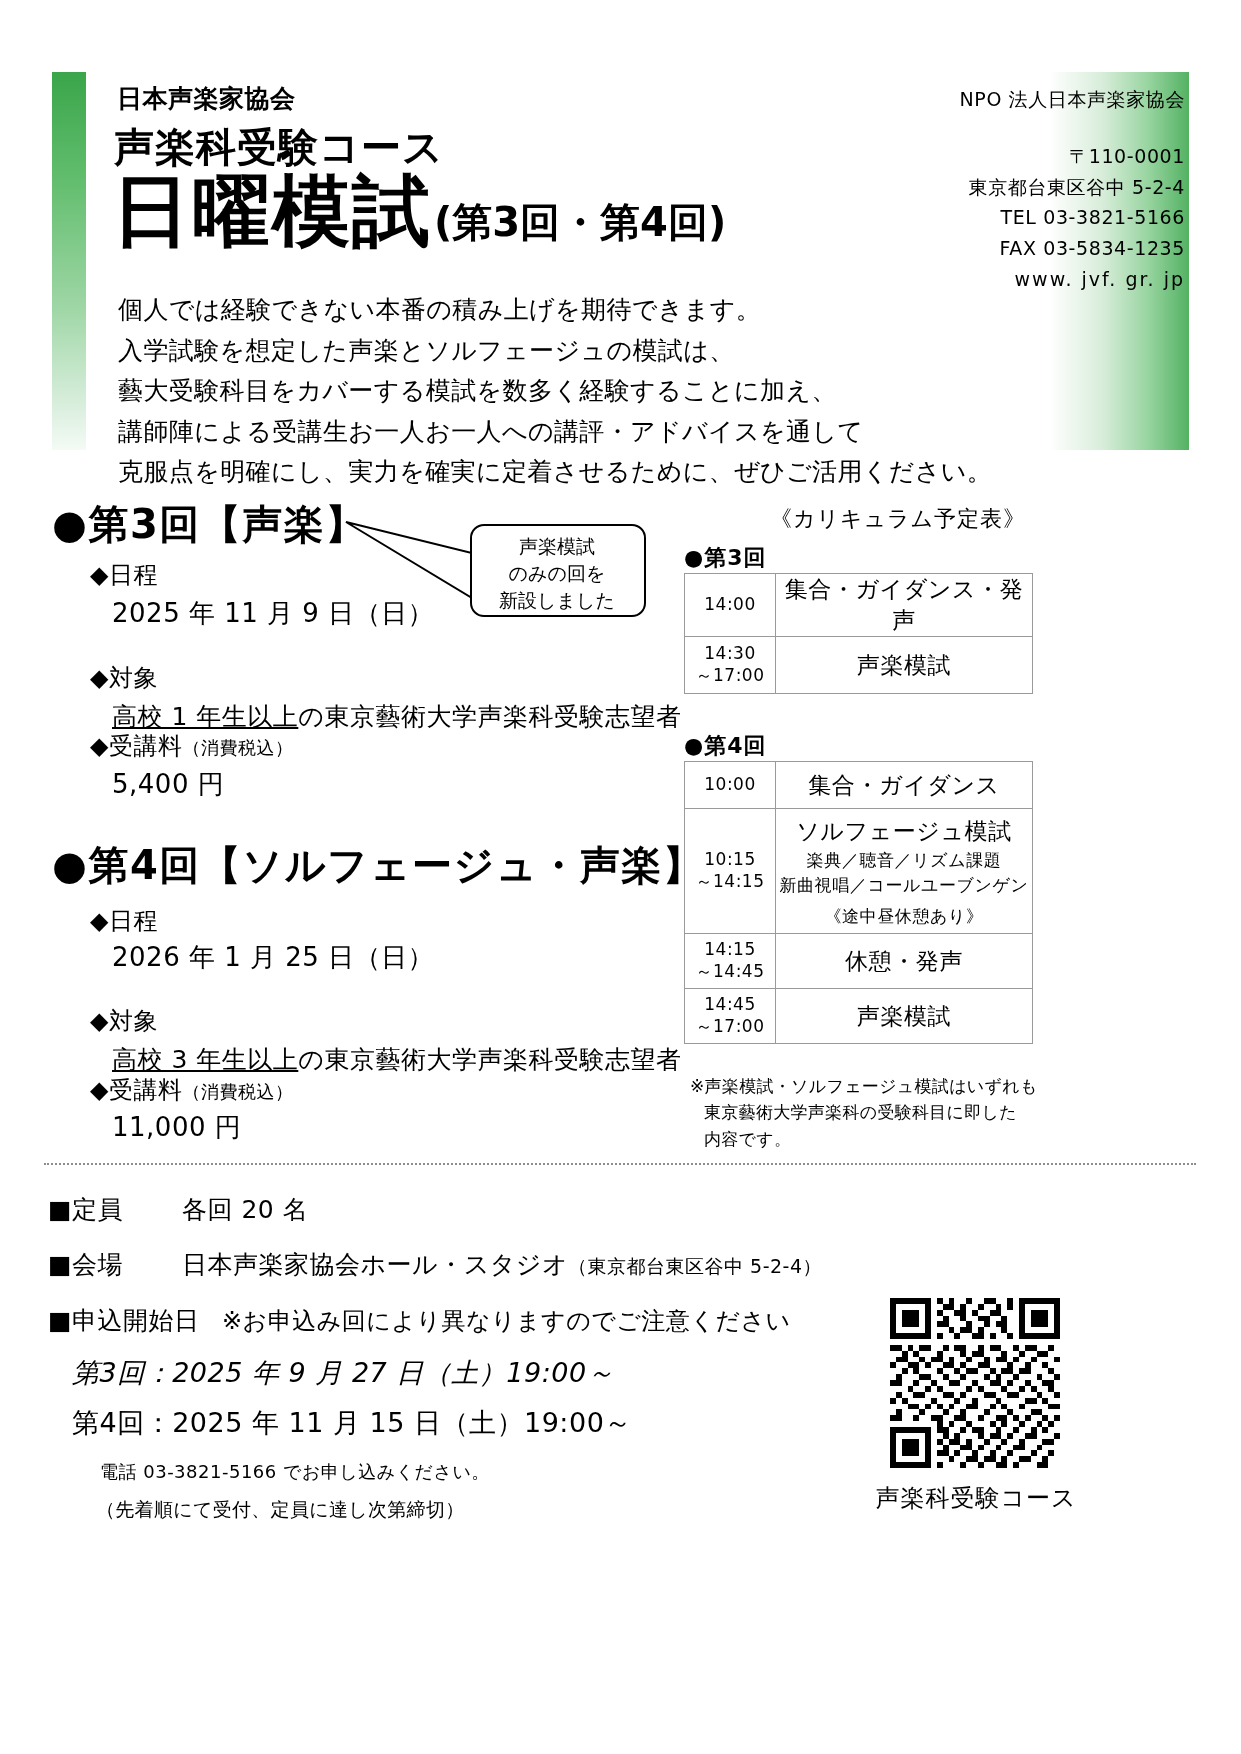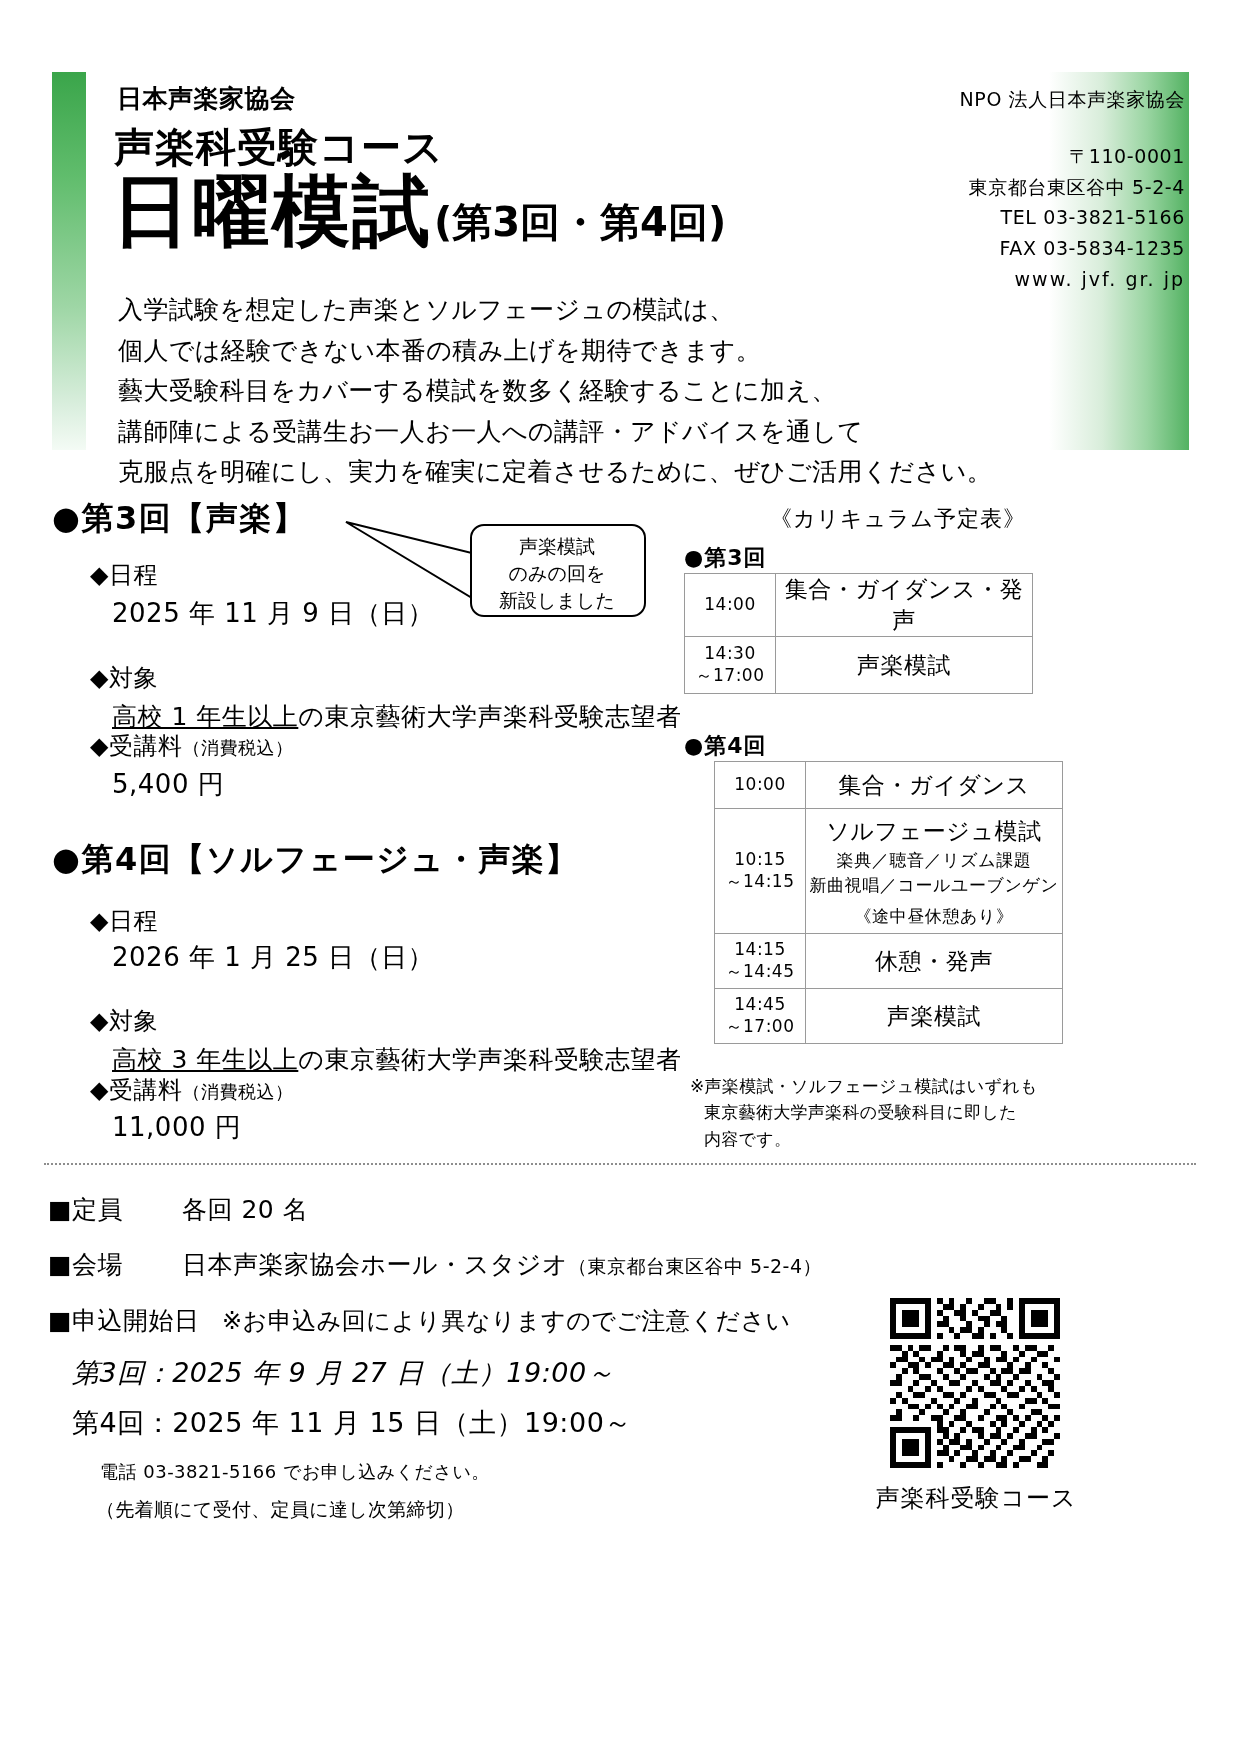--- a/index.html
+++ b/index.html
@@ -112,21 +112,21 @@
     z-index: 3;
     font-size: 25px;
     line-height: 1.62;
     letter-spacing: 0.4px;
     white-space: nowrap;
   }
 
   
   .sess-head {
     position: absolute;
-    font-size: 32px;
+    font-size: 40px;
     font-weight: bold;
     letter-spacing: 1.5px;
     white-space: nowrap;
   }
   .sess3-head { left: 52px; top: 497px; }
   .sess4-head { left: 52px; top: 838px; }
 
   .field-label {
     position: absolute;
     font-size: 24px;
@@ -226,21 +226,21 @@
     font-size: 17px;
     line-height: 1.28;
     letter-spacing: 0.5px;
   }
   table.curr td.body {
     width: 256px;
     font-size: 23px;
     letter-spacing: 0.6px;
   }
   .curr3 { left: 684px; top: 573px; }
-  .curr4 { left: 684px; top: 761px; margin-left: 30px; }
+  .curr4 { left: 684px; top: 761px; }
 
   .solf-main { font-size: 23px; line-height: 1.5; }
   .solf-sub { font-size: 17px; line-height: 1.45; }
   .solf-note { font-size: 17px; line-height: 1.45; }
 
   .note-star {
     position: absolute;
     left: 690px;
     top: 1073px;
     font-size: 17px;
@@ -339,22 +339,22 @@
     <div>NPO 法人日本声楽家協会</div>
     <div class="sp"></div>
     <div>〒110-0001</div>
     <div>東京都台東区谷中 5-2-4</div>
     <div>TEL  03-3821-5166</div>
     <div>FAX  03-5834-1235</div>
     <div class="url">www. jvf. gr. jp</div>
   </div>
 
   <div class="intro">
+    <div>個人では経験できない本番の積み上げを期待できます。</div>
     <div>入学試験を想定した声楽とソルフェージュの模試は、</div>
-    <div>個人では経験できない本番の積み上げを期待できます。</div>
     <div>藝大受験科目をカバーする模試を数多く経験することに加え、</div>
     <div>講師陣による受講生お一人お一人への講評・アドバイスを通して</div>
     <div>克服点を明確にし、実力を確実に定着させるために、ぜひご活用ください。</div>
   </div>
 
   <div class="sess-head sess3-head">●第3回【声楽】</div>
   <div class="field-label l3-date-label">◆日程</div>
   <div class="field-value l3-date-value">2025 年 11 月 9 日（日）</div>
   <div class="field-label l3-target-label">◆対象</div>
   <div class="field-value l3-target-value"><u>高校 1 年生以上</u><span>の東京藝術大学声楽科受験志望者</span></div>

